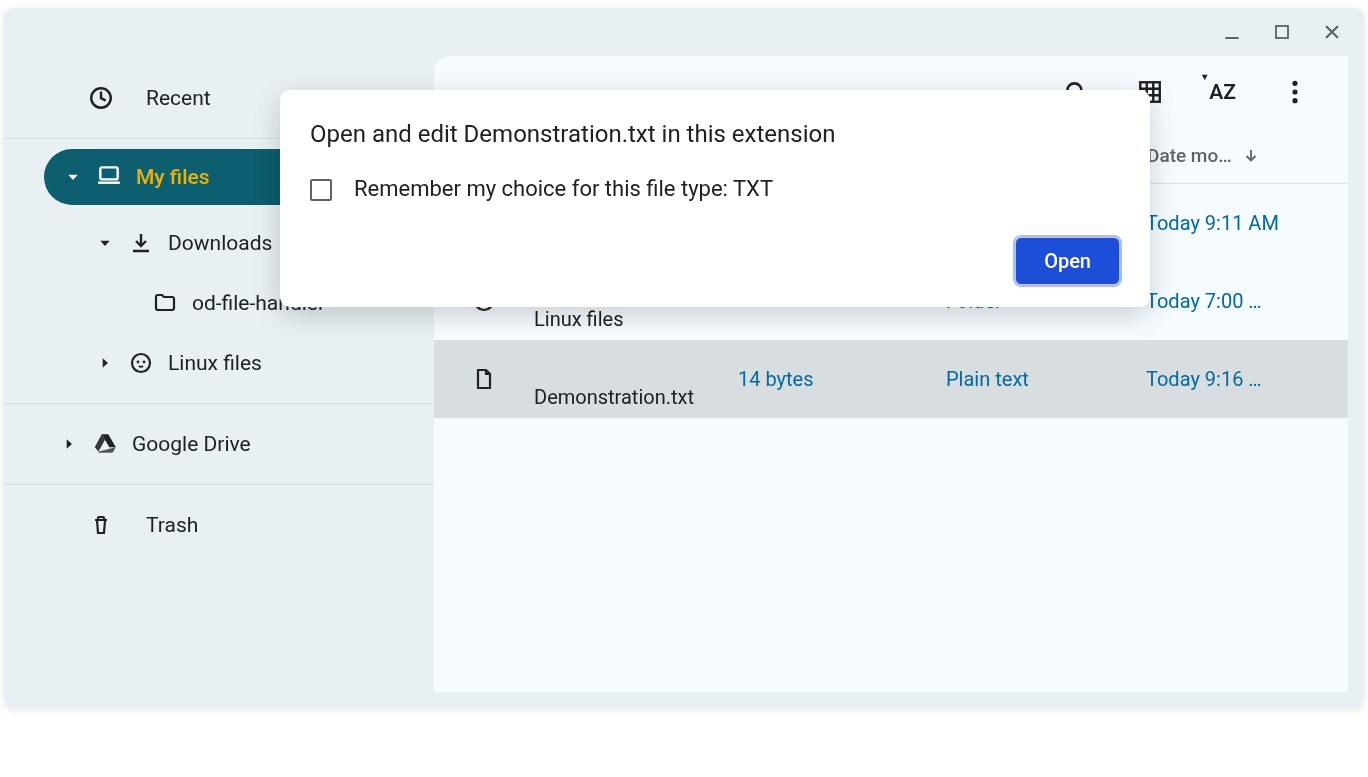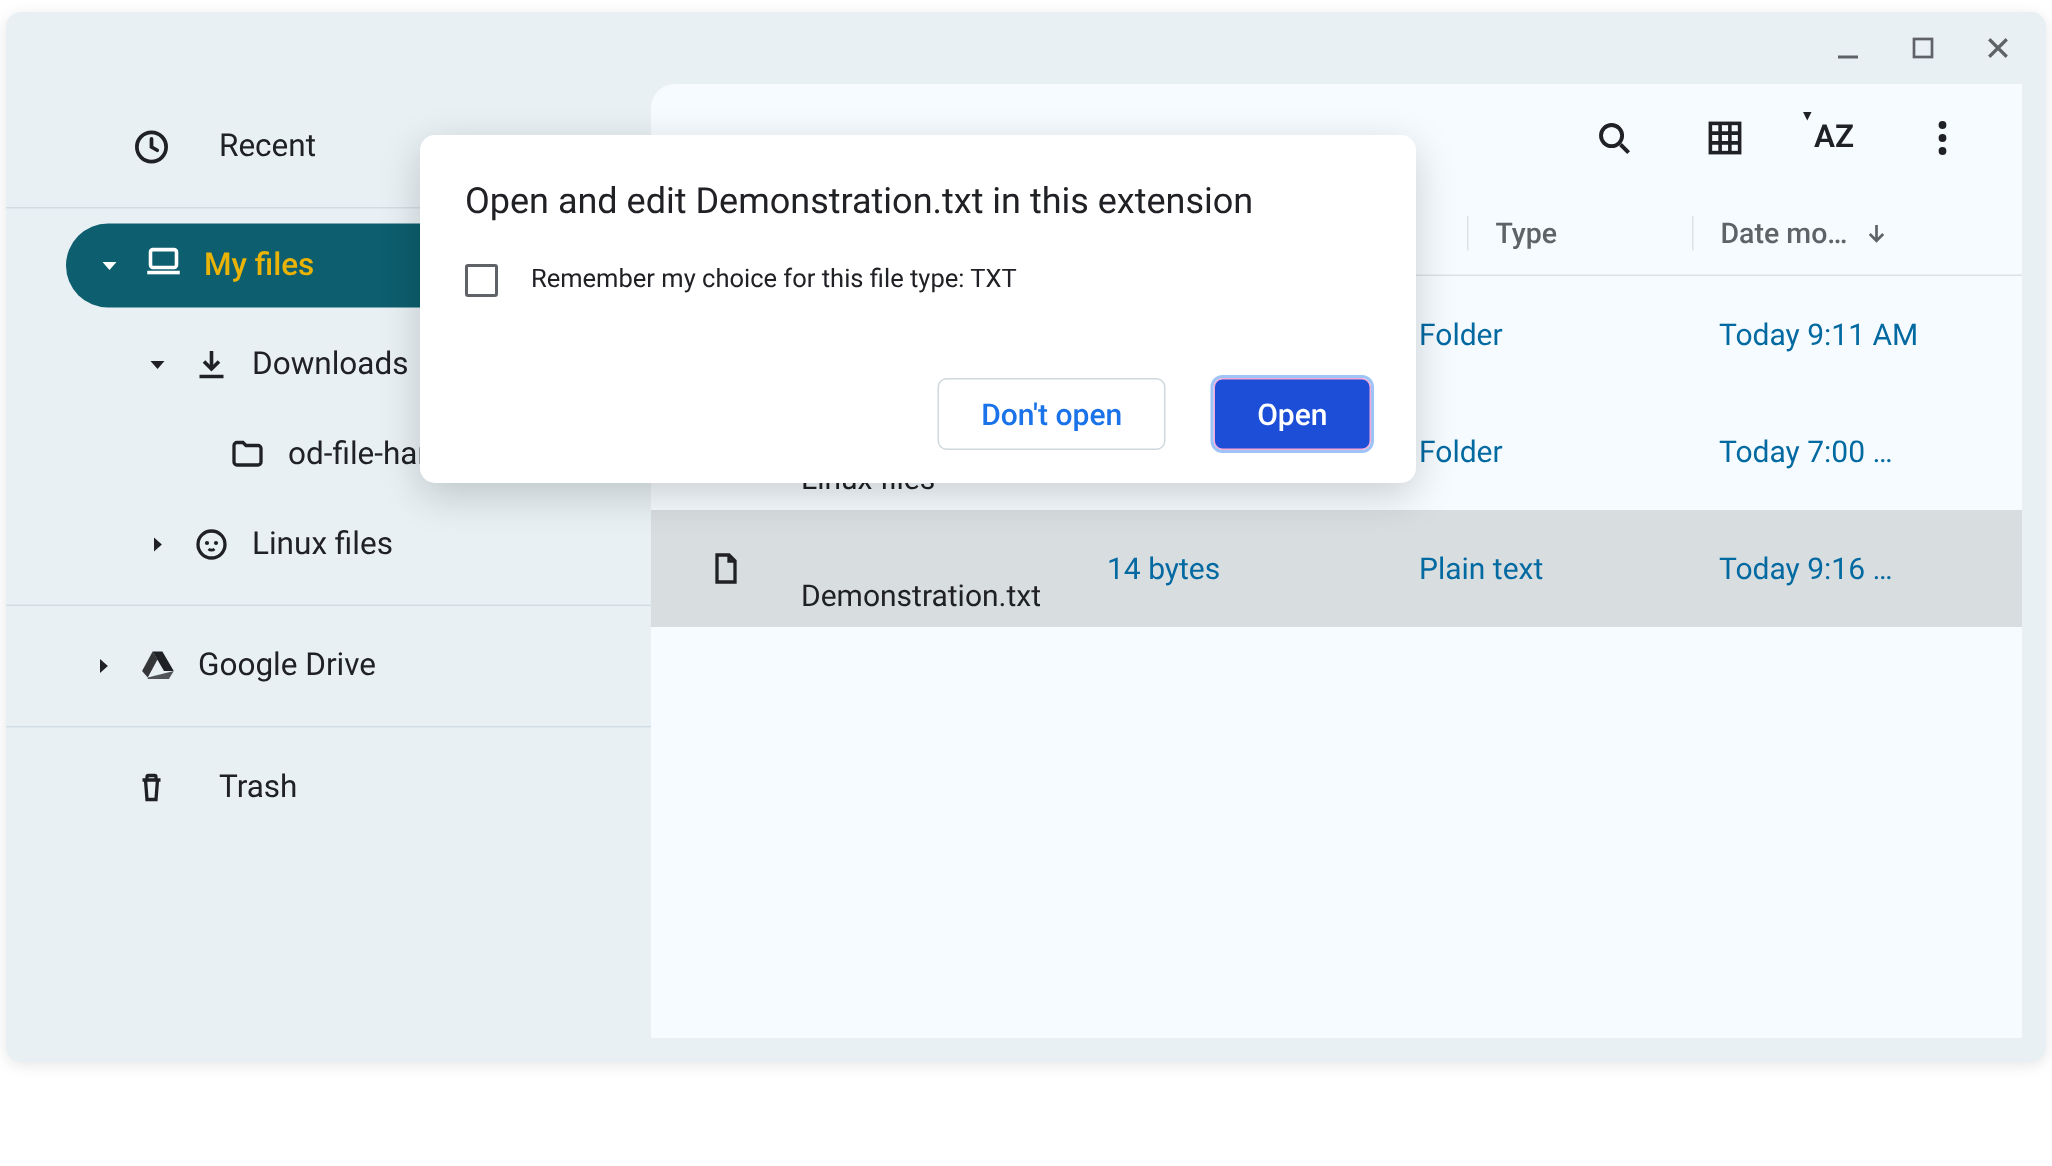--- a/index.html
+++ b/index.html
@@ -54,28 +54,28 @@
   .trow.sel { background:#d8dde0; }
   .trow .cico { width:100px; display:flex; align-items:center; justify-content:center; }
   .trow .csize, .trow .ctype, .trow .cdate { color:#0369a1; }
   .cname { flex:1;margin-top:36px; }
   .csize { width:190px; }
   .ctype { width:200px; padding-left:18px; }
   .cdate { width:190px; padding-left:18px; white-space:nowrap; overflow:hidden; text-overflow:ellipsis; }
   
   .overlay { position:absolute; inset:0; pointer-events:none; }
   .dialog {
-    position:absolute; left:276px; top:82px; width:664px;
+    position:absolute; left:276px; top:82px; width:870px;
     background:#fff; border-radius:10px;
     box-shadow: 0 8px 28px rgba(0,0,0,.18);
     padding: 30px 30px 22px 30px;
     pointer-events:auto;
   }
   .dlg-title { font-size:24px; color:#202124; margin-bottom:28px; }
-  .dlg-check { display:flex; align-items:flex-start; gap:22px; font-size:17px; color:#202124; margin-bottom:54px; }
+  .dlg-check { display:flex; align-items:flex-end; gap:22px; font-size:22px; color:#202124; margin-bottom:36px; }
   .chk { width:22px; height:22px; border:2.4px solid #5f6368; border-radius:2px; cursor:pointer; }
   .dlg-actions { display:flex; justify-content:flex-end; gap:16px; }
   .btn { height:48px; padding:0 28px; border-radius:6px; font-size:20px; font-weight:500; display:flex; align-items:center; justify-content:center; cursor:pointer; }
   .btn-outline { border:1.5px solid #cfd8dc; color:#1a73e8; background:#fff; }
   .btn-primary { background:#1d4ed8; color:#fff; border:1px solid #f9a8d4; outline:2px solid #9ec3f7; outline-offset:0;margin-left:16px; }
   .ellip { white-space:nowrap; overflow:hidden; text-overflow:ellipsis; }
   .thead .ellip { max-width:150px; }
 </style>
 </head>
 <body>
@@ -285,19 +285,18 @@
   </div>
 
   <div class="overlay">
     <div class="dialog">
       <div class="dlg-title">Open and edit Demonstration.txt in this extension</div>
       <div class="dlg-check">
         <div class="chk"></div>
         <span>Remember my choice for this file type: TXT</span>
       </div>
       <div class="dlg-actions">
-        <div class="btn btn-outline">Don't open</div>
         <div class="btn btn-primary">Open</div>
       </div>
     </div>
   </div>
 
 </div>
 
 </body></html>

